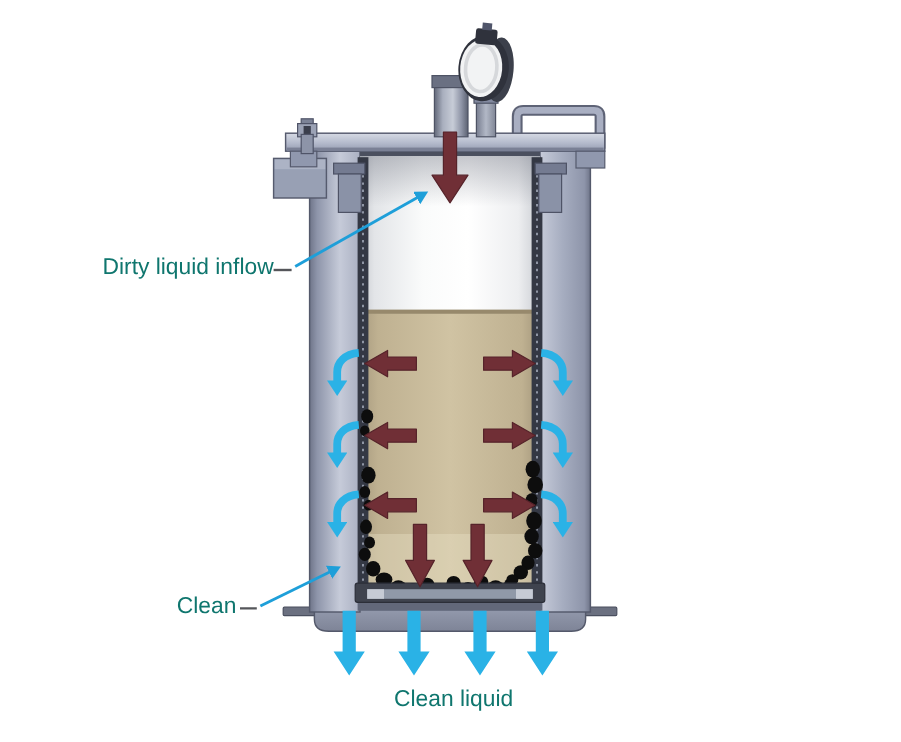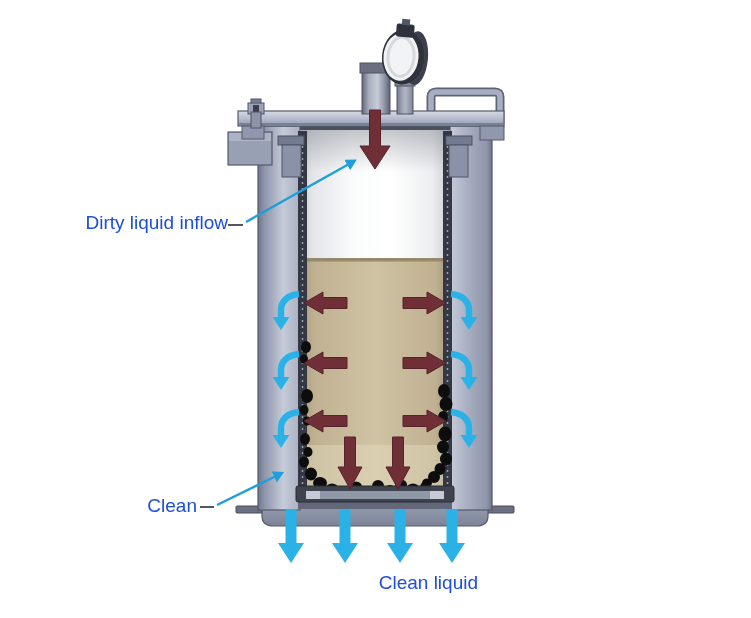--- a/index.html
+++ b/index.html
@@ -6,28 +6,28 @@
   .stage{
     position:relative;
     width:751px;height:618px;
     background:#ffffff;
     font-family:"Liberation Sans", sans-serif;
     overflow:hidden;
   }
   .stage svg{position:absolute;left:0;top:0;}
   .diagram-label{
     position:absolute;
-    color:#1d4ed8;
+    color:#0f766e;
     font-size:19px;
     line-height:24px;
     white-space:nowrap;
   }
   .label-dirty{right:523px;top:211px;}
   .label-sludge{right:554px;top:494px;}
-  .label-clean{left:278px;top:571px;width:200px;text-align:right;}
+  .label-clean{left:278px;top:571px;width:200px;text-align:center;}
 </style>
 </head>
 <body>
 
 <div class="stage">
 
 <svg width="751" height="618" viewBox="0 0 751 618">
   <defs>
     <linearGradient id="gradWallL" x1="0" y1="0" x2="1" y2="0">
       <stop offset="0" stop-color="#6F7589"></stop>

